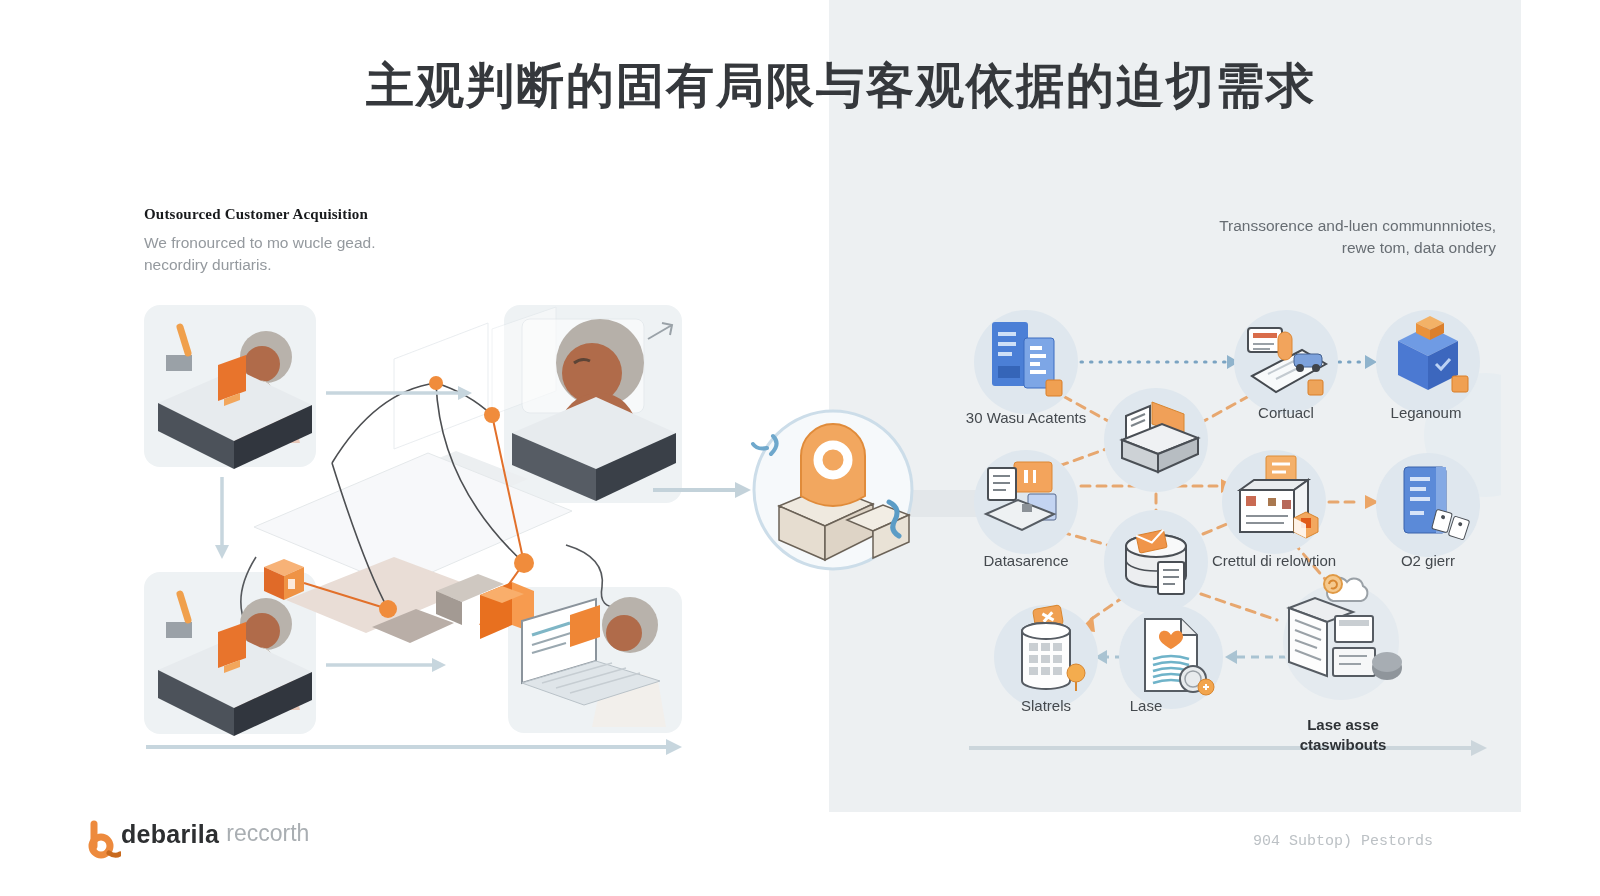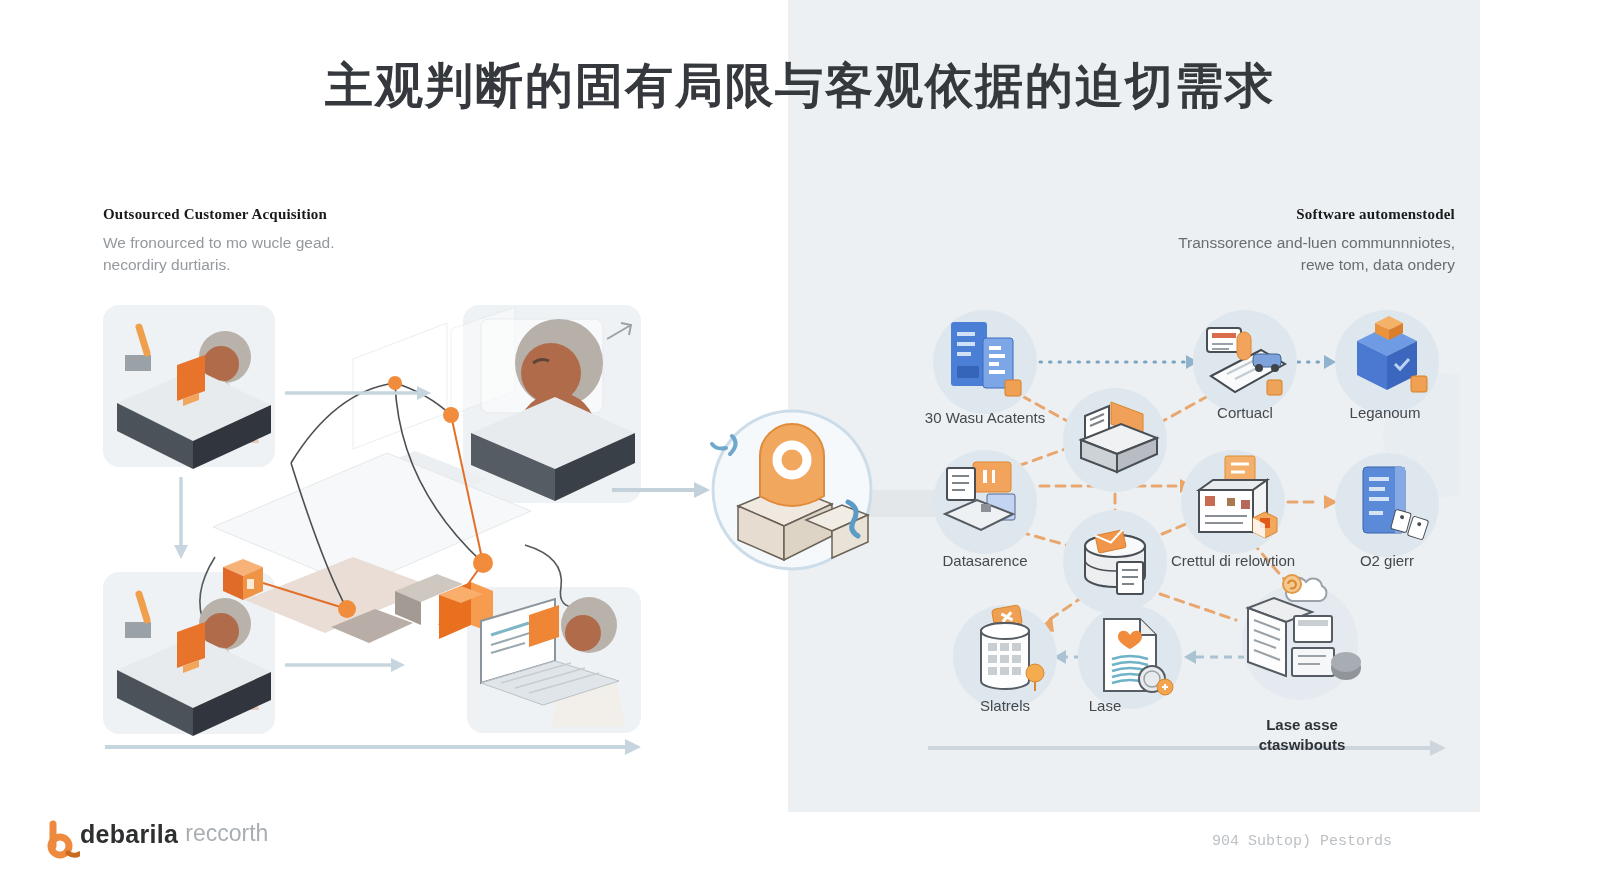--- a/index.html
+++ b/index.html
@@ -1,17 +1,17 @@
 <!DOCTYPE html>
 <html><head>
 <meta charset="utf-8">
 <style>
   html,body{margin:0;padding:0;}
   body{font-family:"Liberation Sans","DejaVu Sans",sans-serif;background:#ffffff;}
-  .stage{position:relative;width:1480px;height:896px;background:#ffffff;overflow:hidden;}
+  .stage{position:relative;width:1480px;height:896px;background:#ffffff;overflow:hidden;margin-left:41px;}
   .abs{position:absolute;}
   .right-bg{left:788px;top:0;width:812px;height:812px;background:#edf0f2;}
   .band{left:866px;top:490px;width:128px;height:27px;background:#e3e7ea;}
   .title{left:0;top:54px;width:1600px;text-align:center;font-size:48px;font-weight:700;
          color:#35383c;letter-spacing:2px;}
   .left-header{left:103px;top:206px;width:420px;}
   .right-header{left:1000px;top:206px;width:455px;text-align:right;}
   .panel-heading{margin:0;font-size:15px;font-weight:700;color:#181a1c;letter-spacing:.2px;font-family:Liberation Serif, serif;}
   .panel-sub{margin:9px 0 0;font-size:15.5px;line-height:1.45;color:#94999e;}
   .right-header .panel-sub{color:#676d73;}
@@ -33,21 +33,20 @@
 
   <div class="abs left-header">
     <h2 class="panel-heading">Outsourced Customer Acquisition</h2>
     <p class="panel-sub">
       <span>We fronourced to mo wucle gead.</span><br>
       <span>necordiry durtiaris.</span>
     </p>
   </div>
 
   <div class="abs right-header">
-    <h2 class="panel-heading">Software automenstodel</h2>
     <p class="panel-sub">
       <span>Transsorence and-luen communnniotes,</span><br>
       <span>rewe tom, data ondery</span>
     </p>
   </div>
 
   <svg class="abs" style="left:95px;top:295px" width="560" height="480" viewBox="0 0 560 480">
     <defs>
       <g id="person-desk">
         <rect x="22" y="48" width="26" height="16" fill="#9aa1a7"></rect>

